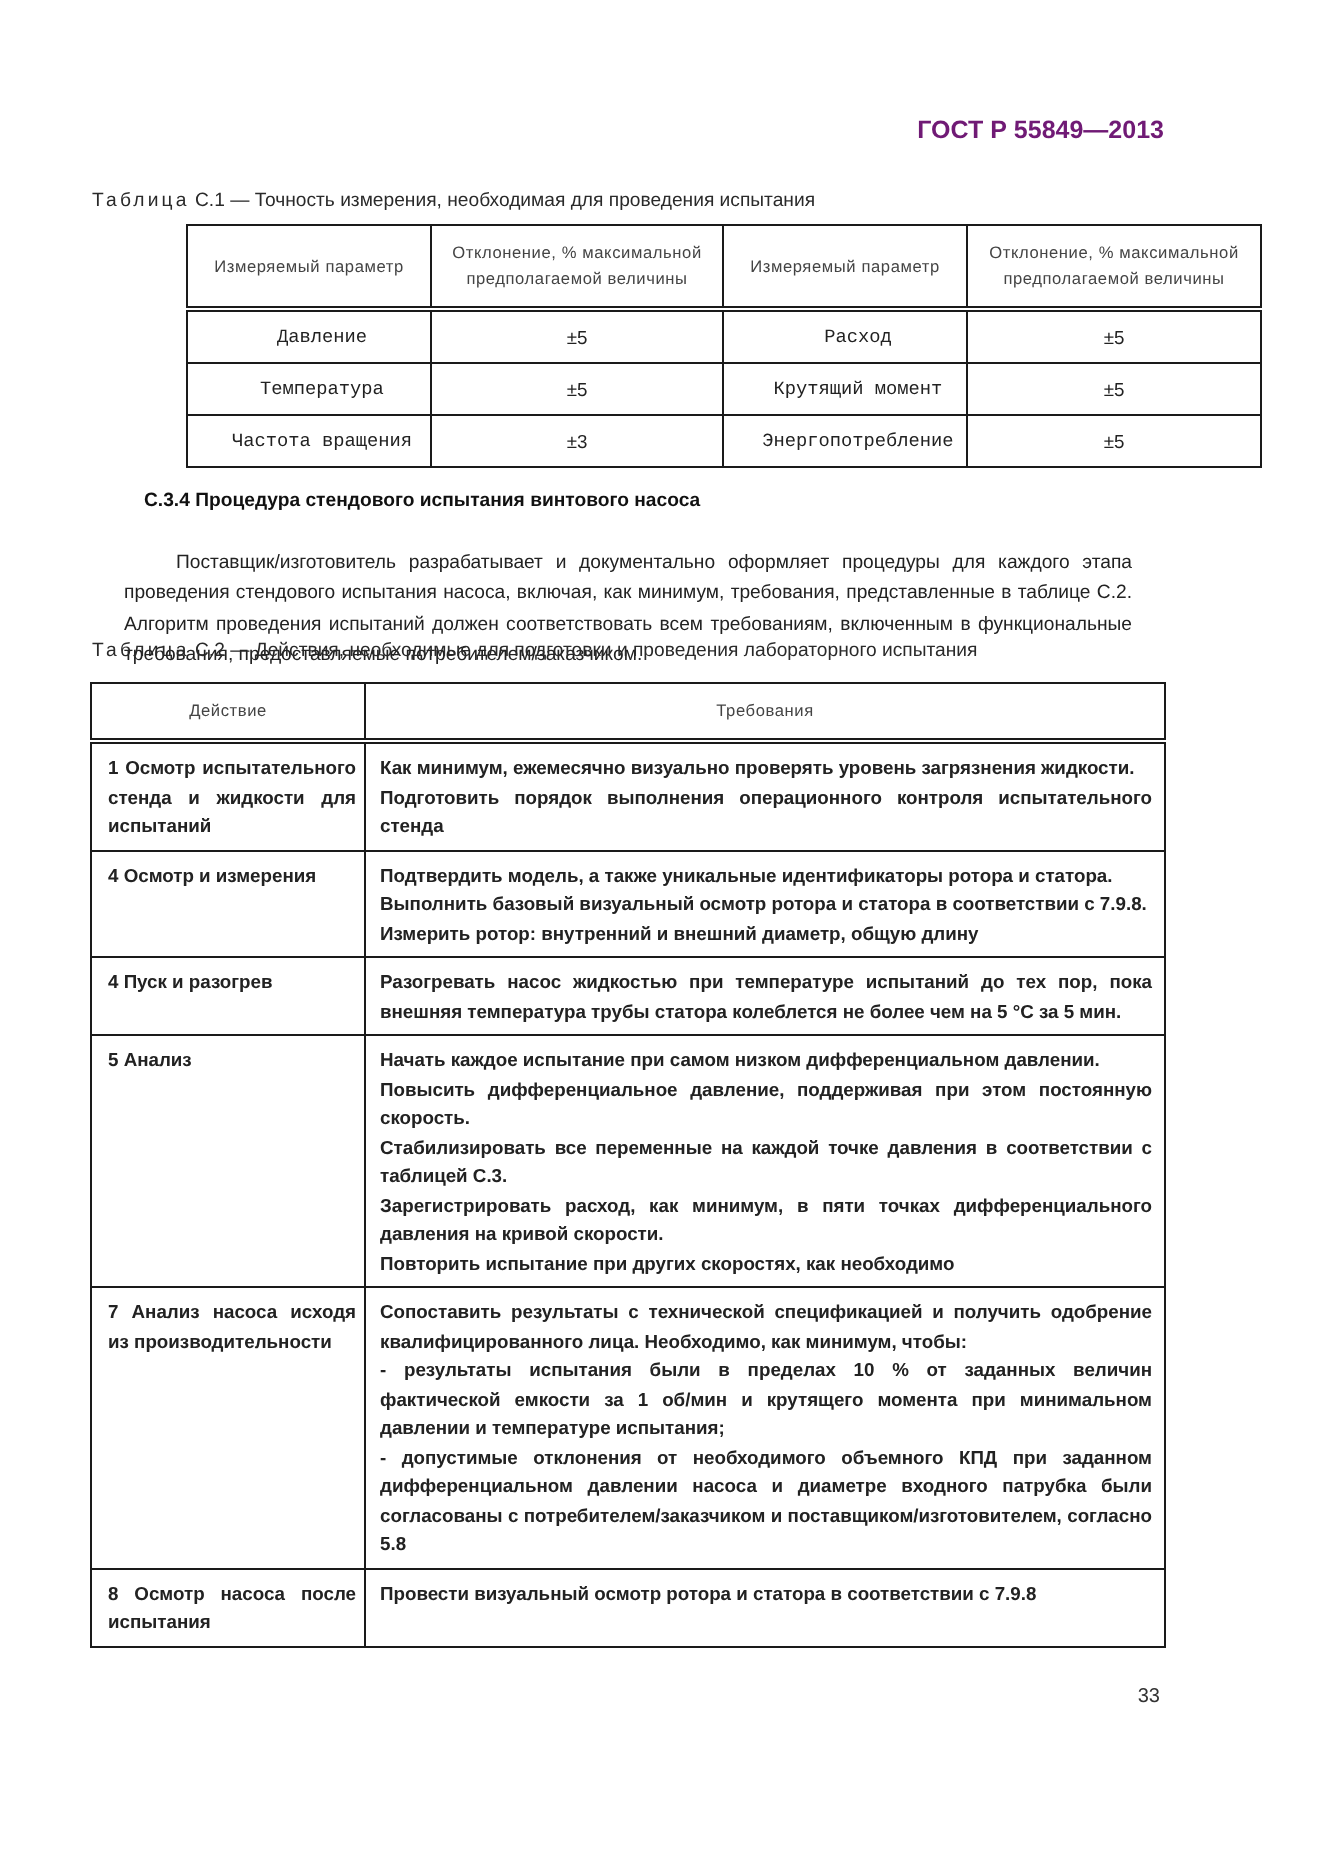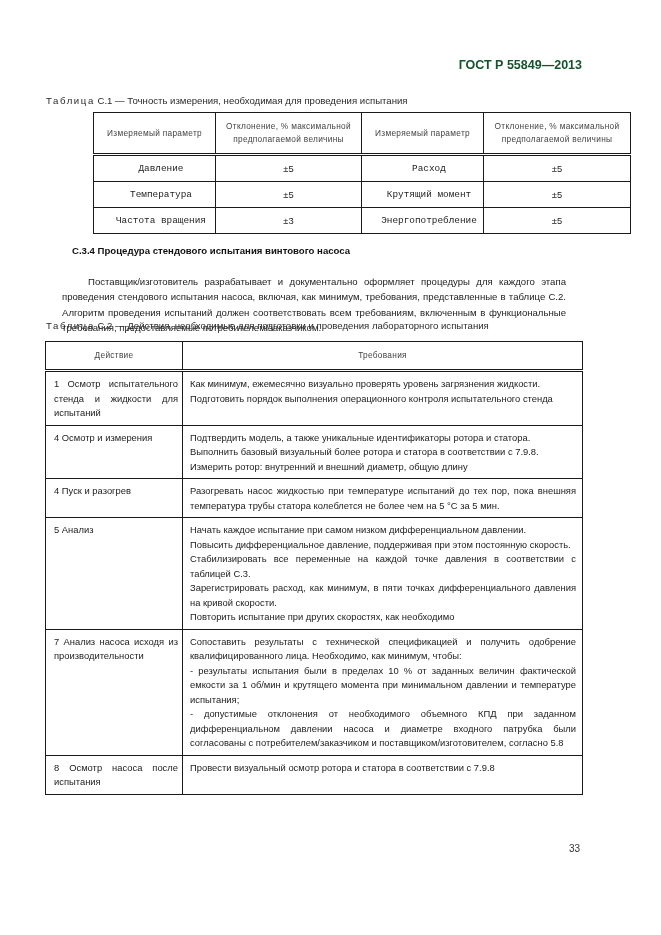--- a/index.html
+++ b/index.html
@@ -3,21 +3,21 @@
 <meta charset="utf-8">
 <style>
   html, body { margin: 0; padding: 0; background: #ffffff; }
   body {
     width: 661px; height: 935px; position: relative; overflow: hidden;
     font-family: "Liberation Sans", "DejaVu Sans", sans-serif;
     color: #1e1e1e;
   }
   .std-header {
     position: absolute; top: 58px; right: 79px;
-    font-weight: bold; font-size: 12.5px; color: #14532d;
+    font-weight: bold; font-size: 12.5px; color: #701a75;
   }
   .caption {
     position: absolute; left: 46px; font-size: 9.6px; color: #2a2a2a;
   }
   .caption .lbl { letter-spacing: 1.6px; }
   table.tbl {
     position: absolute; left: 45px; width: 537px;
     border-collapse: collapse; table-layout: fixed;
     font-size: 9.4px; color: #222;
   }
@@ -34,21 +34,21 @@
 
   .section {
     position: absolute; left: 46px; top: 243px; width: 536px;
     font-size: 9.6px; line-height: 15.2px; color: #222;
   }
   .section .h { font-weight: bold; padding-left: 26px; color: #111; }
   .section .p { text-indent: 26px; text-align: justify; margin: 16px; }
 
   #t2 { top: 341px; }
   #t2 th { height: 27px; text-align: center; }
-  #t2 td { vertical-align: top; line-height: 14.5px; padding: 5px 6px 4px 7px; text-align: justify; font-size: 9.4px; }
+  #t2 td { vertical-align: top; line-height: 14.5px; padding: 5px 6px 4px 7px; text-align: justify; font-size: 9.4px; font-weight: bold; }
   #t2 td.act { padding-left: 8px; padding-right: 4px; }
   #t2 .line { display: block; }
   .page-num {
     position: absolute; top: 843px; right: 81px; font-size: 10px; color: #333;
   }
 </style>
 </head>
 <body>
 
 <div class="std-header">ГОСТ Р 55849—2013</div>
@@ -115,21 +115,21 @@
       <td class="act">1 Осмотр испытательного стенда и жидкости для испытаний</td>
       <td>
         <span class="line">Как минимум, ежемесячно визуально проверять уровень загрязнения жидкости.</span>
         <span class="line">Подготовить порядок выполнения операционного контроля испытательного стенда</span>
       </td>
     </tr>
     <tr style="height:49px">
       <td class="act">4 Осмотр и измерения</td>
       <td>
         <span class="line">Подтвердить модель, а также уникальные идентификаторы ротора и статора.</span>
-        <span class="line">Выполнить базовый визуальный более ротора и статора в соответствии с 7.9.8.</span>
+        <span class="line">Выполнить базовый визуальный осмотр ротора и статора в соответствии с 7.9.8.</span>
         <span class="line">Измерить ротор: внутренний и внешний диаметр, общую длину</span>
       </td>
     </tr>
     <tr style="height:36px">
       <td class="act">4 Пуск и разогрев</td>
       <td>
         <span class="line">Разогревать насос жидкостью при температуре испытаний до тех пор, пока внешняя температура трубы статора колеблется не более чем на 5 °С за 5 мин.</span>
       </td>
     </tr>
     <tr style="height:111px">

